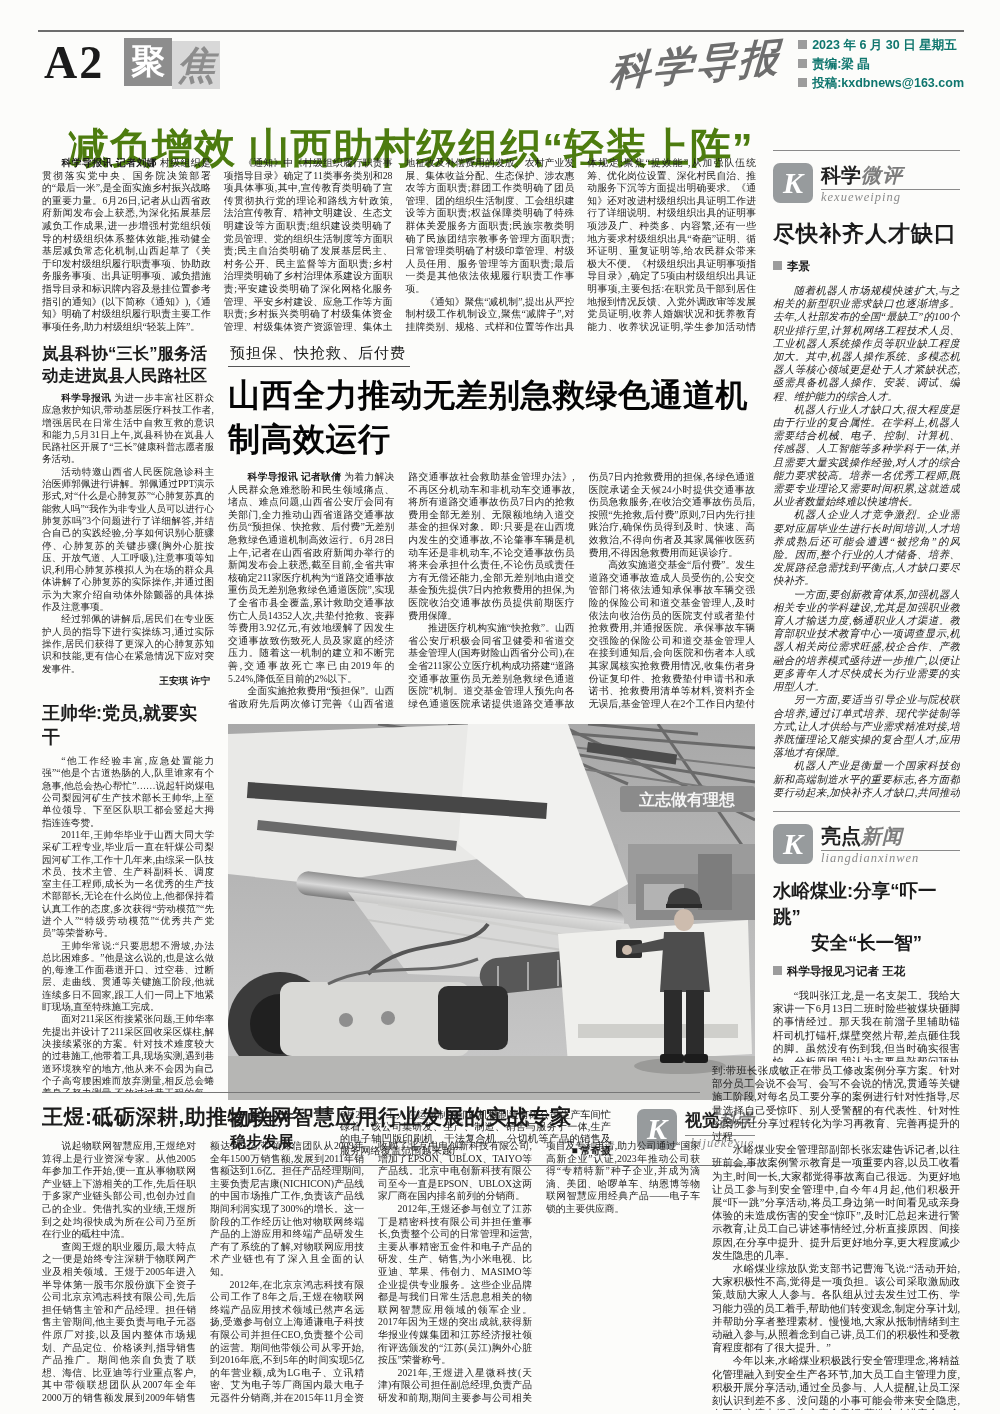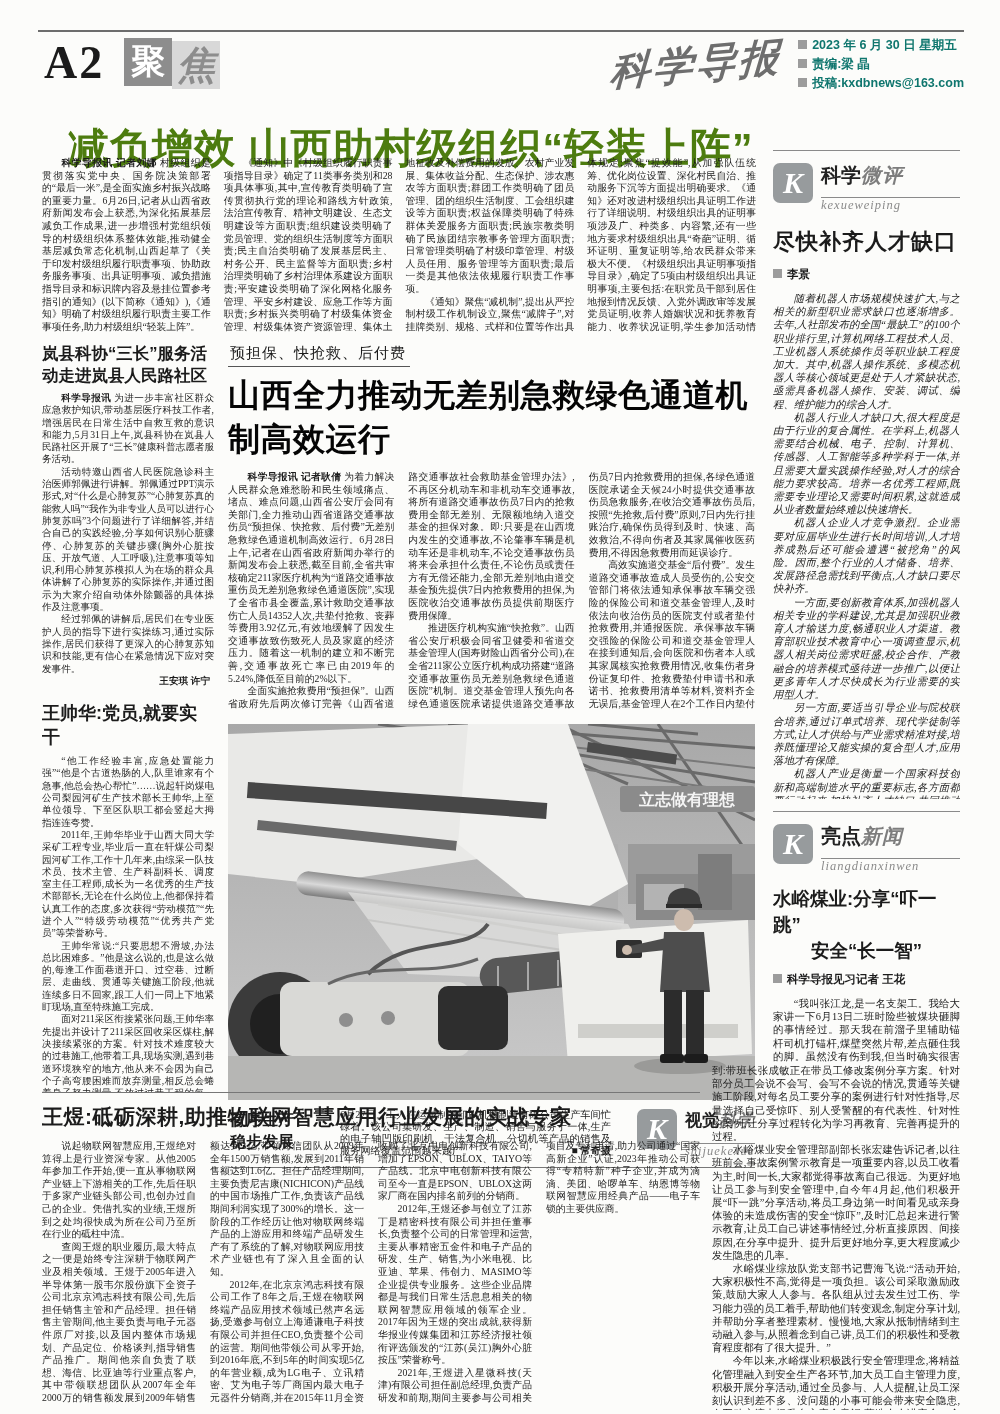--- a/index.html
+++ b/index.html
@@ -44,21 +44,21 @@
   .cap-row{display:flex;gap:26px;align-items:flex-start;padding:9px 0 8px 2px;border-bottom:1.5px solid #777;}
   .cap-label{width:84px;flex:none;font-family:"Liberation Sans",sans-serif;font-weight:800;font-size:16px;line-height:22px;}
   .cap-text{flex:1;font-size:10.2px;line-height:12px;text-align:justify;}
   .credit{font-weight:700;font-family:"Liberation Sans",sans-serif;float:right;}
   
   .klogo{width:40px;height:40px;border-radius:7px;background:#979b9d;color:#fff;flex:none;
          display:flex;align-items:center;justify-content:center;
          font-family:"Liberation Serif",serif;font-weight:700;font-style:italic;font-size:30px;}
   .sec-head{display:flex;gap:8px;align-items:flex-start;}
   .sec-head .tw{flex:1;}
-  .sec-title{font-size:20px;line-height:24px;border-bottom:1.5px solid #8a8a8a;padding-bottom:10px;white-space:nowrap;}
+  .sec-title{font-size:20px;line-height:24px;border-bottom:1.5px solid #8a8a8a;padding-bottom:2px;white-space:nowrap;}
   .sec-title .cn{font-family:"Liberation Sans",sans-serif;font-weight:800;color:#222;}
   .sec-title .scr{font-family:"Liberation Serif",serif;font-style:italic;font-weight:700;color:#7d7d7d;letter-spacing:1px;}
   .sec-py{font-family:"Liberation Serif",serif;font-style:italic;font-size:12.5px;color:#8a8a8a;letter-spacing:1px;}
   
   .sidebar{position:absolute;left:773px;top:150px;width:187px;height:912px;overflow:hidden;}
   .sb-sec{border-top:1.5px solid #8a8a8a;padding-top:12px;}
   .sb-sec.weiping{height:636px;overflow:hidden;}
   .sb-sec.liangdian{height:248px;overflow:hidden;margin-top:12px;}
   .sb-title{font-family:"Liberation Sans",sans-serif;font-weight:800;font-size:22px;margin:14px 0 10px 0;letter-spacing:1px;}
   .sb-title2{font-family:"Liberation Sans",sans-serif;font-weight:800;font-size:18.5px;line-height:26px;margin:12px 0 8px 0;}

